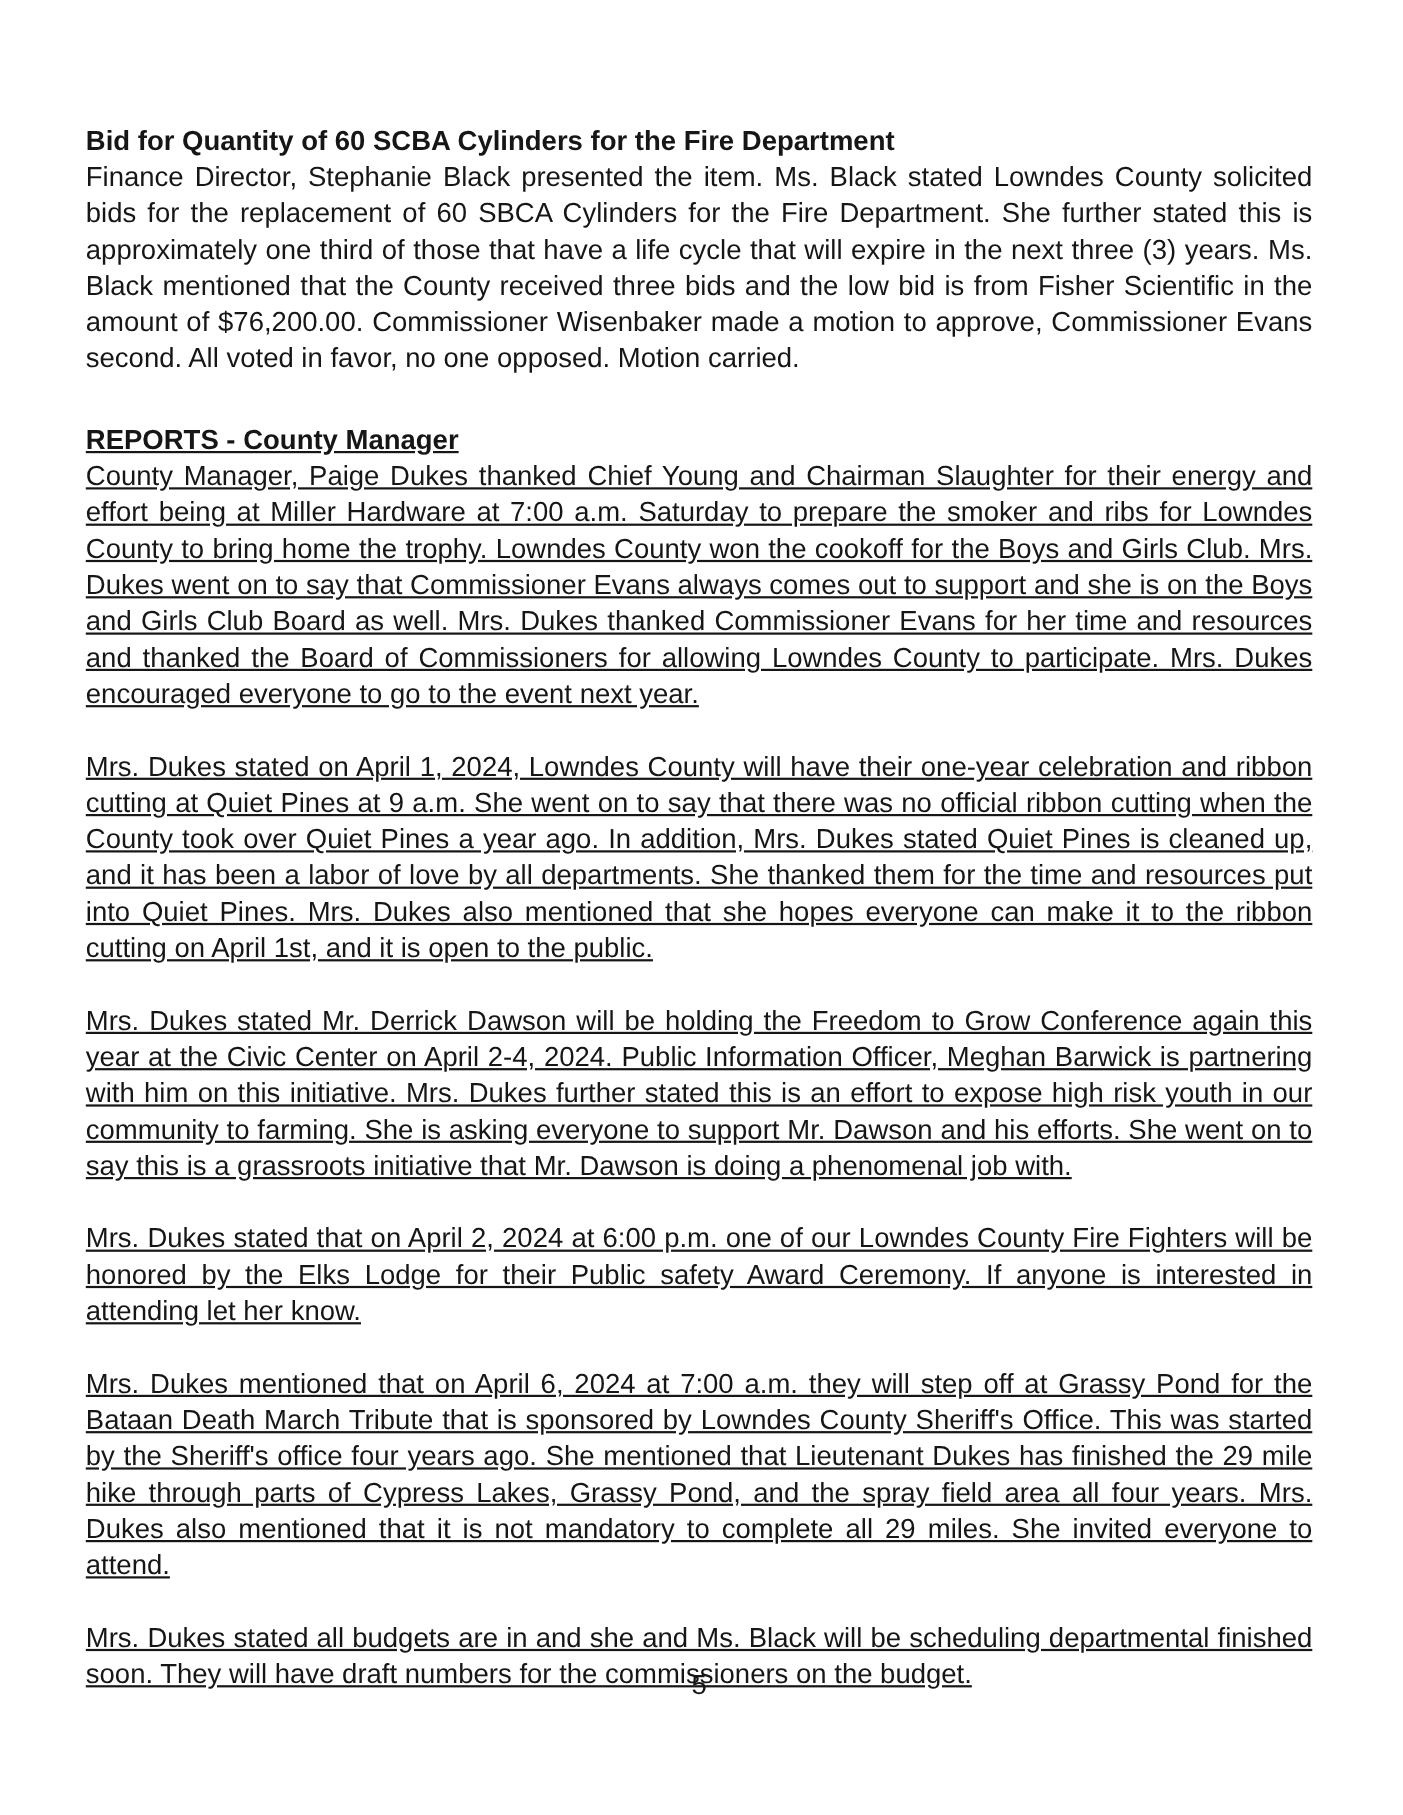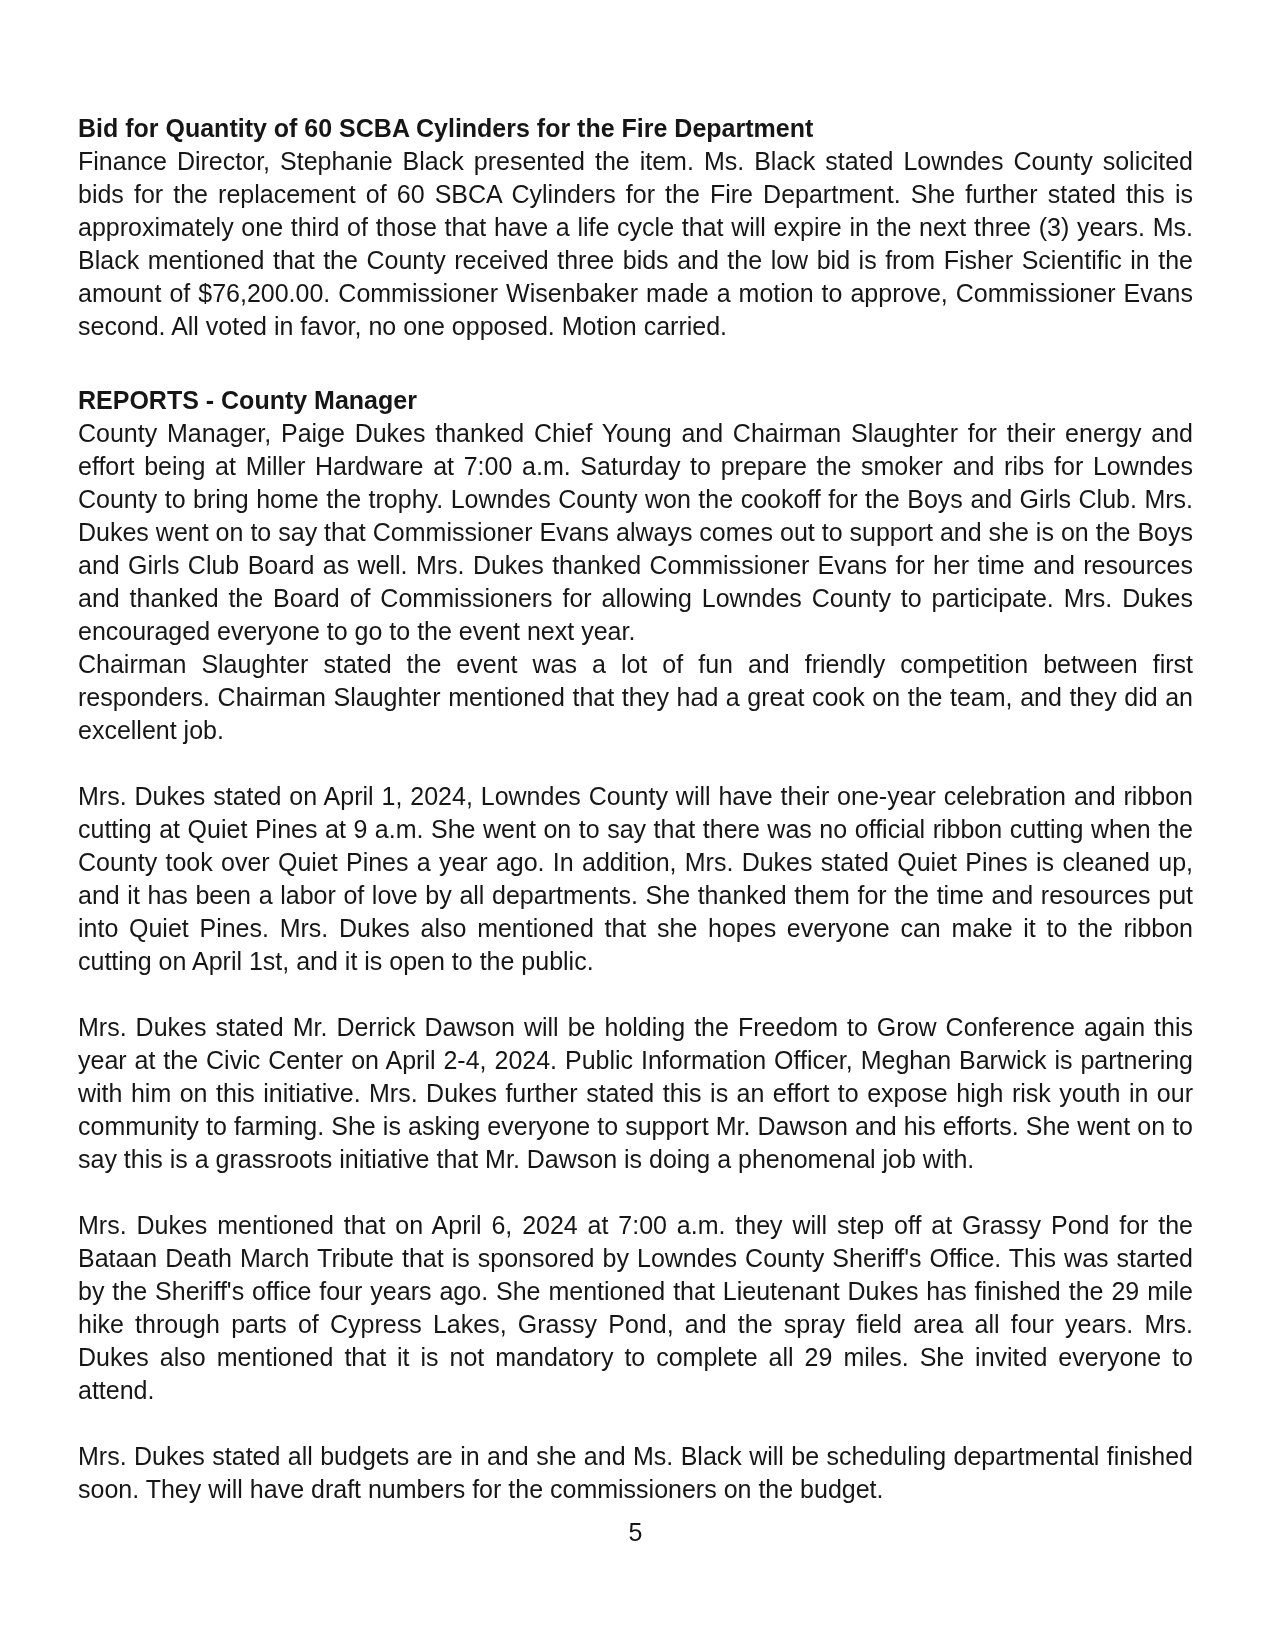--- a/index.html
+++ b/index.html
@@ -28,20 +28,21 @@
   }
   .para {
     margin: 0;
     text-align: justify;
   }
   .gap-before {
     margin-top: 33px;
   }
   .section-gap {
     margin-top: 41px;
+    text-decoration: underline;
   }
   .footer {
     position: absolute;
     top: 1516px;
     left: 78px;
     right: 82px;
     text-align: center;
     font-size: 25px;
     line-height: 33px;
   }
@@ -52,23 +53,23 @@
 <div class="page">
 
   <section>
     <h2 class="heading">Bid for Quantity of 60 SCBA Cylinders for the Fire Department</h2>
     <p class="para">Finance Director, Stephanie Black presented the item. Ms. Black stated Lowndes County solicited bids for the replacement of 60 SBCA Cylinders for the Fire Department. She further stated this is approximately one third of those that have a life cycle that will expire in the next three (3) years. Ms. Black mentioned that the County received three bids and the low bid is from Fisher Scientific in the amount of $76,200.00. Commissioner Wisenbaker made a motion to approve, Commissioner Evans second. All voted in favor, no one opposed. Motion carried.</p>
   </section>
 
   <section class="section-gap">
     <h2 class="heading">REPORTS - County Manager</h2>
     <p class="para">County Manager, Paige Dukes thanked Chief Young and Chairman Slaughter for their energy and effort being at Miller Hardware at 7:00 a.m. Saturday to prepare the smoker and ribs for Lowndes County to bring home the trophy. Lowndes County won the cookoff for the Boys and Girls Club. Mrs. Dukes went on to say that Commissioner Evans always comes out to support and she is on the Boys and Girls Club Board as well. Mrs. Dukes thanked Commissioner Evans for her time and resources and thanked the Board of Commissioners for allowing Lowndes County to participate. Mrs. Dukes encouraged everyone to go to the event next year.</p>
-    <p class="para">Chairman Slaughter stated the event was a lot of fun and friendly competition between first responders. Chairman Slaughter mentioned that they had a great cook on the team, and they did an excellent job.</p>
     <p class="para gap-before">Mrs. Dukes stated on April 1, 2024, Lowndes County will have their one-year celebration and ribbon cutting at Quiet Pines at 9 a.m. She went on to say that there was no official ribbon cutting when the County took over Quiet Pines a year ago. In addition, Mrs. Dukes stated Quiet Pines is cleaned up, and it has been a labor of love by all departments. She thanked them for the time and resources put into Quiet Pines. Mrs. Dukes also mentioned that she hopes everyone can make it to the ribbon cutting on April 1st, and it is open to the public.</p>
     <p class="para gap-before">Mrs. Dukes stated Mr. Derrick Dawson will be holding the Freedom to Grow Conference again this year at the Civic Center on April 2-4, 2024. Public Information Officer, Meghan Barwick is partnering with him on this initiative. Mrs. Dukes further stated this is an effort to expose high risk youth in our community to farming. She is asking everyone to support Mr. Dawson and his efforts. She went on to say this is a grassroots initiative that Mr. Dawson is doing a phenomenal job with.</p>
+    <p class="para gap-before">Mrs. Dukes stated that on April 2, 2024 at 6:00 p.m. one of our Lowndes County Fire Fighters will be honored by the Elks Lodge for their Public safety Award Ceremony. If anyone is interested in attending let her know.</p>
     <p class="para gap-before">Mrs. Dukes mentioned that on April 6, 2024 at 7:00 a.m. they will step off at Grassy Pond for the Bataan Death March Tribute that is sponsored by Lowndes County Sheriff's Office. This was started by the Sheriff's office four years ago. She mentioned that Lieutenant Dukes has finished the 29 mile hike through parts of Cypress Lakes, Grassy Pond, and the spray field area all four years. Mrs. Dukes also mentioned that it is not mandatory to complete all 29 miles. She invited everyone to attend.</p>
     <p class="para gap-before">Mrs. Dukes stated all budgets are in and she and Ms. Black will be scheduling departmental finished soon. They will have draft numbers for the commissioners on the budget.</p>
 
   </section>
 
   <div class="footer">5</div>
 
 </div>
 
 </body></html>

